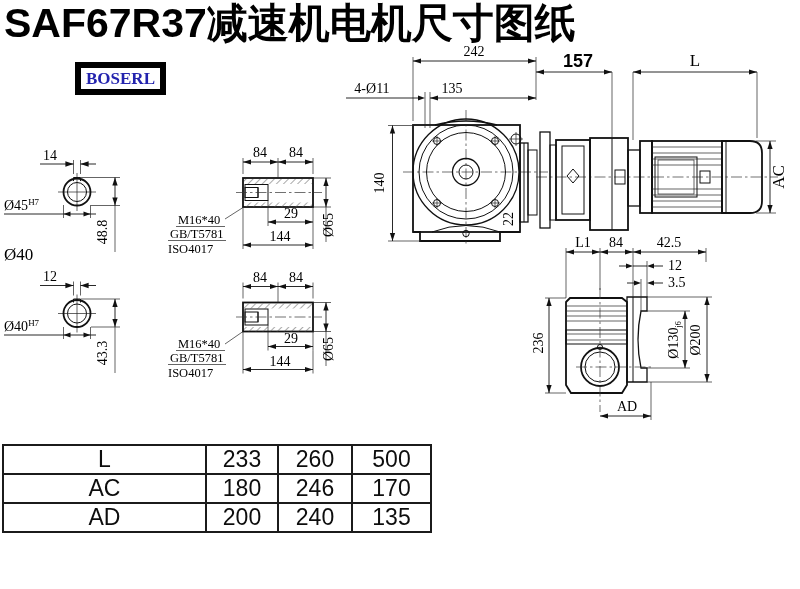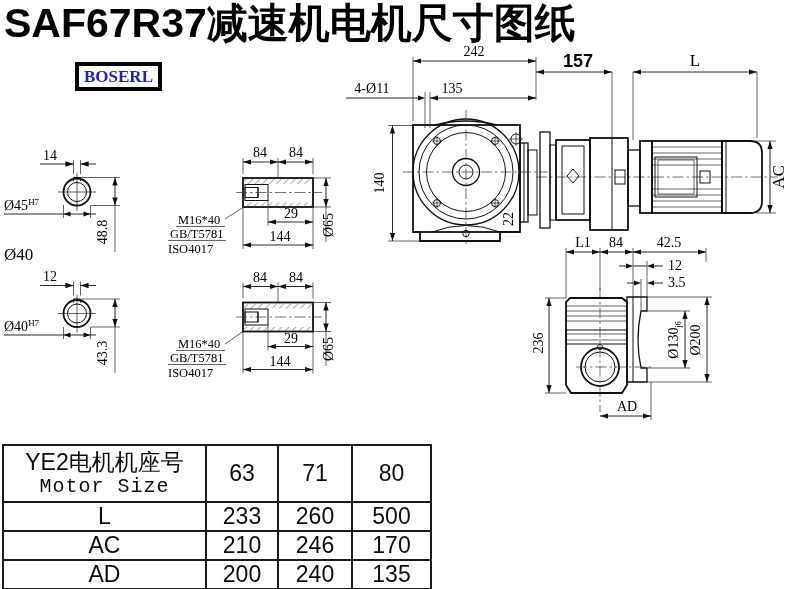--- a/index.html
+++ b/index.html
@@ -1,20 +1,20 @@
 <!DOCTYPE html>
 <html><head>
 <meta charset="utf-8">
 <style>
   html,body{margin:0;padding:0}
   body{width:800px;height:589px;position:relative;background:#fff;overflow:hidden;
        font-family:"Liberation Sans",sans-serif}
   .title{position:absolute;left:4px;top:-4px;margin:0;font-size:41px;font-weight:900;
          color:#000;letter-spacing:0;font-family:"Liberation Sans",sans-serif;white-space:nowrap}
-  .logo{position:absolute;left:75px;top:62px;border:4px solid #000000;background:#fff;
+  .logo{position:absolute;left:75px;top:62px;border:6px solid #000000;background:#fff;
         color:#2323ae;font:bold 17px "Liberation Serif",serif;padding:0 5px;line-height:21px}
   svg.draw{position:absolute;left:0;top:0}
   
   .o2{stroke:#111;stroke-width:1.8;fill:none}
   .o15{stroke:#111;stroke-width:1.3;fill:none}
   .o1{stroke:#111;stroke-width:1;fill:none}
   .t{stroke:#222;stroke-width:.7;fill:none}
   .cl{stroke:#333;stroke-width:.7;fill:none;stroke-dasharray:11 3 2.5 3}
   .dim{stroke:#111;stroke-width:.9;fill:none}
   .arr{fill:#111;stroke:none}
@@ -340,38 +340,29 @@
 </svg>
 
 <table class="spec">
   <colgroup>
       <col style="width:203px">
       <col style="width:72px">
       <col style="width:74px">
       <col style="width:79px">
     </colgroup>
   <tbody>
-      <tr class="r1">
-    <td class="hd">
-      <div class="cn">YE2电机机座号</div>
-      <div class="en">Motor Size</div>
-    </td>
-    <td>63</td>
-    <td>71</td>
-    <td>80</td>
-  </tr>
   <tr class="rx">
     <td>L</td>
     <td>233</td>
     <td>260</td>
     <td>500</td>
   </tr>
   <tr class="rx">
     <td>AC</td>
-    <td>210</td>
+    <td>180</td>
     <td>246</td>
     <td>170</td>
   </tr>
   <tr class="rx">
     <td>AD</td>
     <td>200</td>
     <td>240</td>
     <td>135</td>
   </tr>
 </tbody>

